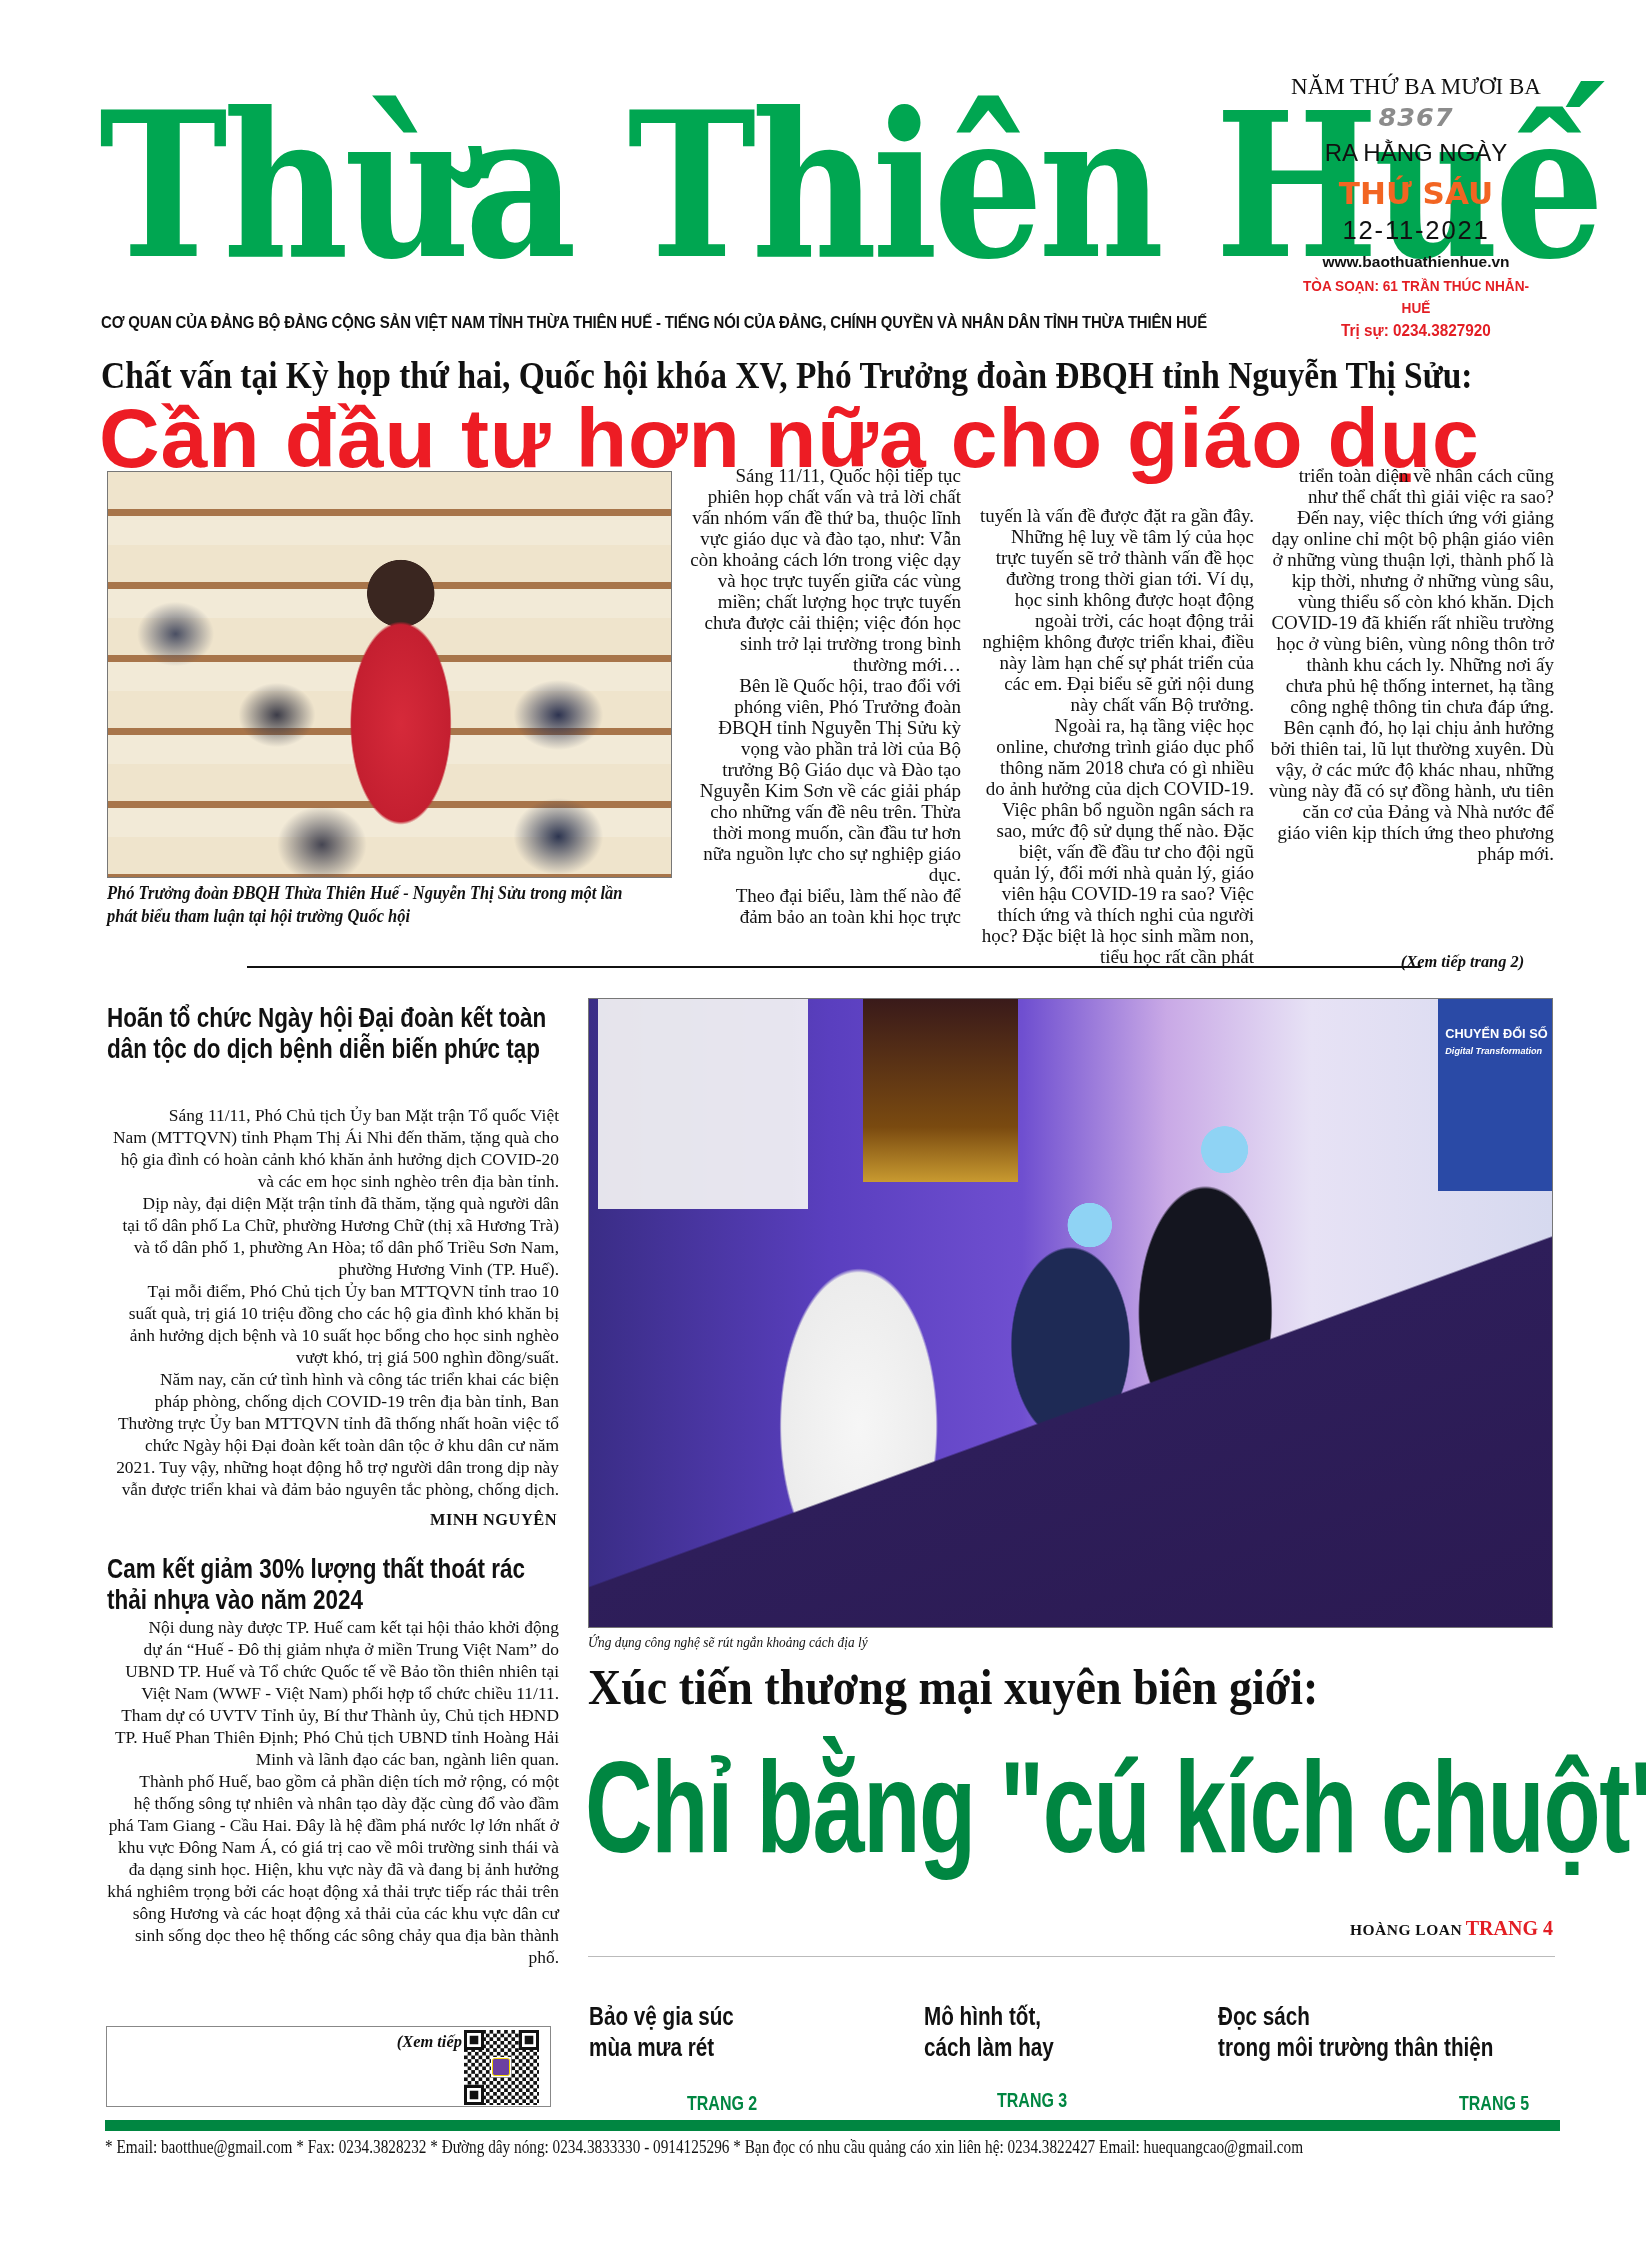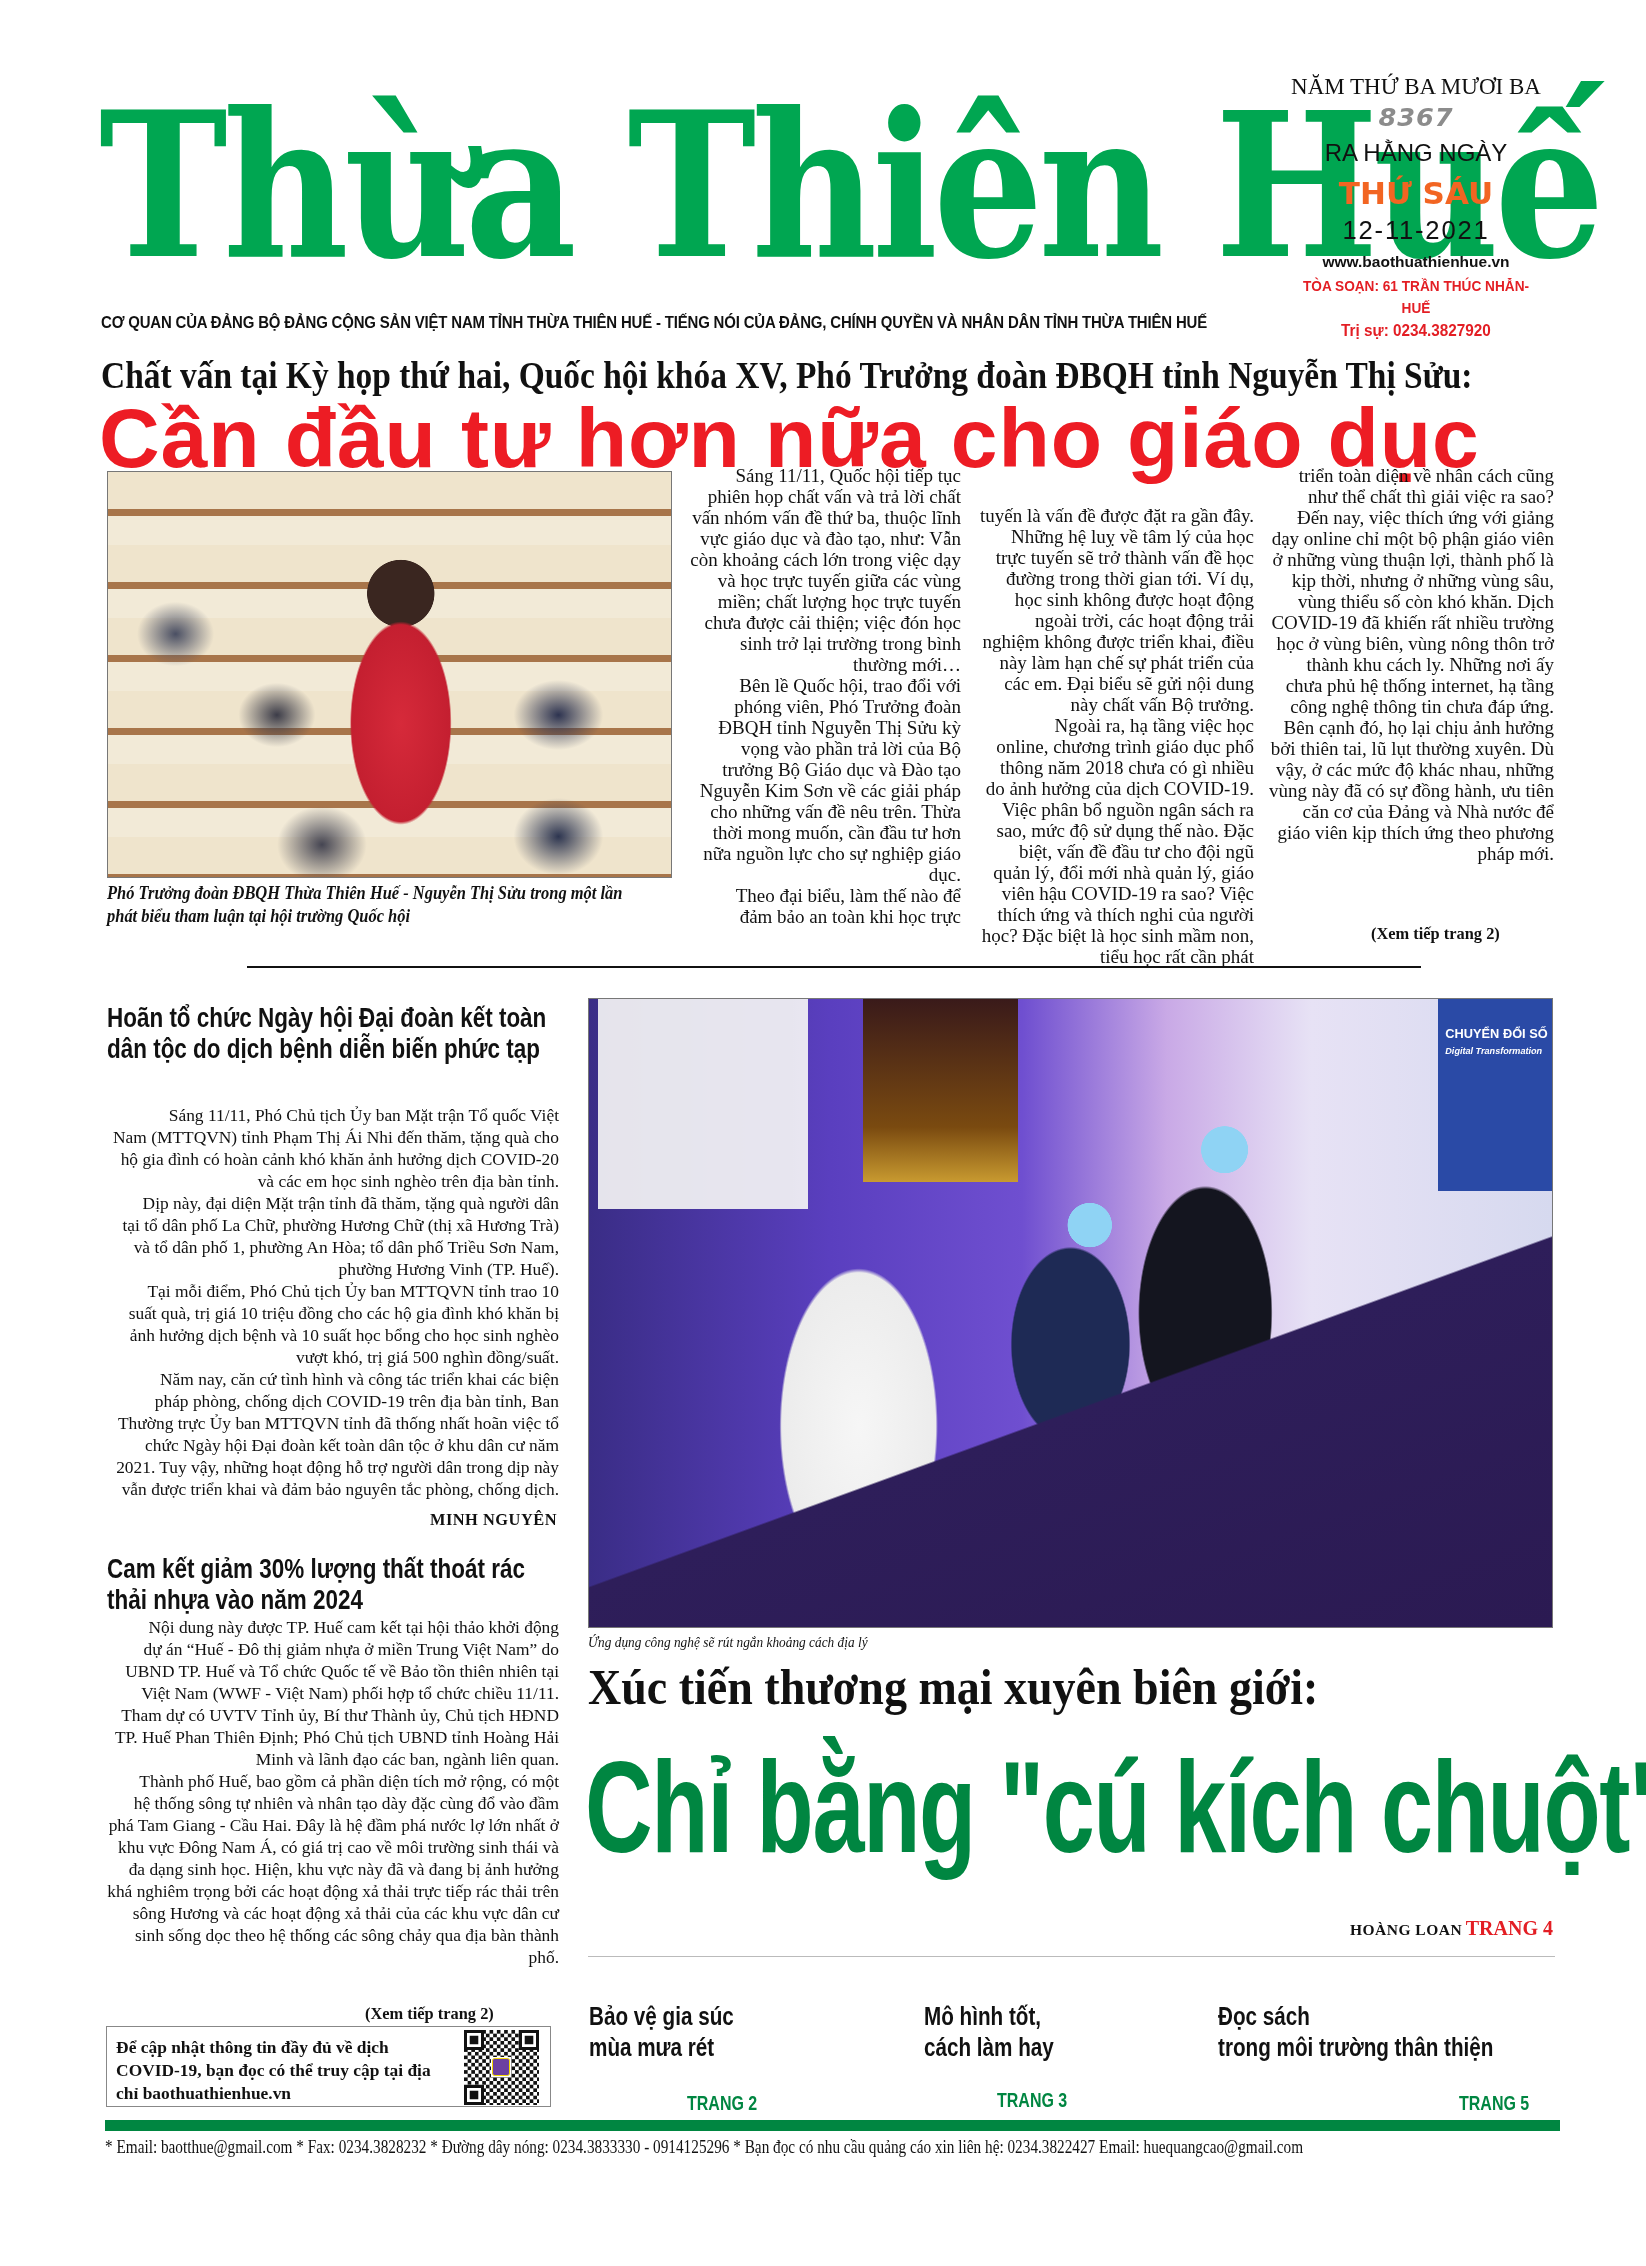--- a/index.html
+++ b/index.html
@@ -54,21 +54,21 @@
       repeating-linear-gradient(180deg, #efe4cc 0px, #efe4cc 37px, #a8754a 37px, #a8754a 44px, #f2ead7 44px, #f2ead7 73px);
   }
   .caption-1 { left: 107px; top: 882px; width: 576px; font-style: italic; font-weight: bold; font-size: 18.3px; line-height: 23px; transform: scaleX(0.9); transform-origin: left top; }
 
   .body-col { font-family: "Liberation Serif", serif; font-size: 19px; line-height: 21px; text-align: left; color: #111; }
   .body-col p { text-indent: 25.6px; text-align: right; }
   .body-col p.cont { text-indent: 0; }
   .col1 { left: 687px; top: 465px; width: 274px; }
   .col2 { left: 980px; top: 465px; width: 274px; margin-top: 40px; }
   .col3 { left: 1269px; top: 465px; width: 285px; }
-  .see-more { font-weight: bold; font-size: 16.4px; line-height: 22px; text-align: left; }
+  .see-more { font-style: italic; font-weight: bold; font-size: 16.4px; line-height: 22px; text-align: center; margin-top: 28px; }
   .see-more-1 { left: 1371px; top: 923px; width: 183px; }
   .rule-1 { left: 247px; top: 966px; width: 1174px; height: 1.8px; background: #111; }
 
   
   .brief-head { font-family: "Liberation Sans", sans-serif; font-weight: bold; font-size: 27.4px; line-height: 31px; color: #111; transform: scaleX(0.82); transform-origin: left top; }
   .brief-1-head { left: 107px; top: 1002px; width: 557px; }
   .brief-1-body { left: 107px; top: 1104px; width: 452px; font-size: 17.4px; line-height: 22px; }
   .byline-1 { left: 365px; top: 1510px; width: 192px; text-align: right; font-weight: bold; font-size: 16.4px; letter-spacing: 0.5px; }
   .brief-2-head { left: 107px; top: 1553px; width: 557px; }
   .brief-2-body { left: 107px; top: 1616px; width: 452px; font-size: 17.4px; line-height: 22px; }
@@ -168,21 +168,20 @@
 <div class="abs byline-1">MINH NGUYÊN</div>
 
 <div class="abs brief-head brief-2-head">Cam kết giảm 30% lượng thất thoát rác thải nhựa vào năm 2024</div>
 <div class="abs body-col brief-2-body">
   <p>Nội dung này được TP. Huế cam kết tại hội thảo khởi động dự án “Huế - Đô thị giảm nhựa ở miền Trung Việt Nam” do UBND TP. Huế và Tổ chức Quốc tế về Bảo tồn thiên nhiên tại Việt Nam (WWF - Việt Nam) phối hợp tổ chức chiều 11/11. Tham dự có UVTV Tỉnh ủy, Bí thư Thành ủy, Chủ tịch HĐND TP. Huế Phan Thiên Định; Phó Chủ tịch UBND tỉnh Hoàng Hải Minh và lãnh đạo các ban, ngành liên quan.</p>
   <p>Thành phố Huế, bao gồm cả phần diện tích mở rộng, có một hệ thống sông tự nhiên và nhân tạo dày đặc cùng đổ vào đầm phá Tam Giang - Cầu Hai. Đây là hệ đầm phá nước lợ lớn nhất ở khu vực Đông Nam Á, có giá trị cao về môi trường sinh thái và đa dạng sinh học. Hiện, khu vực này đã và đang bị ảnh hưởng khá nghiêm trọng bởi các hoạt động xả thải trực tiếp rác thải trên sông Hương và các hoạt động xả thải của các khu vực dân cư sinh sống dọc theo hệ thống các sông chảy qua địa bàn thành phố.</p>
 </div>
 <div class="abs see-more see-more-2">(Xem tiếp trang 2)</div>
 
 <div class="abs covid-box">
-  <div class="abs covid-text">Để cập nhật thông tin đầy đủ về dịch COVID-19, bạn đọc có thể truy cập tại địa chỉ baothuathienhue.vn</div>
   <div class="abs qr">
     <div class="abs qr-finder" style="left:0;top:0;"></div>
     <div class="abs qr-finder" style="right:0;top:0;"></div>
     <div class="abs qr-finder" style="left:0;bottom:0;"></div>
     <div class="abs qr-logo"></div>
   </div>
 </div>
 
 <div class="abs photo photo-expo">
   <div class="abs expo-screen"></div>

